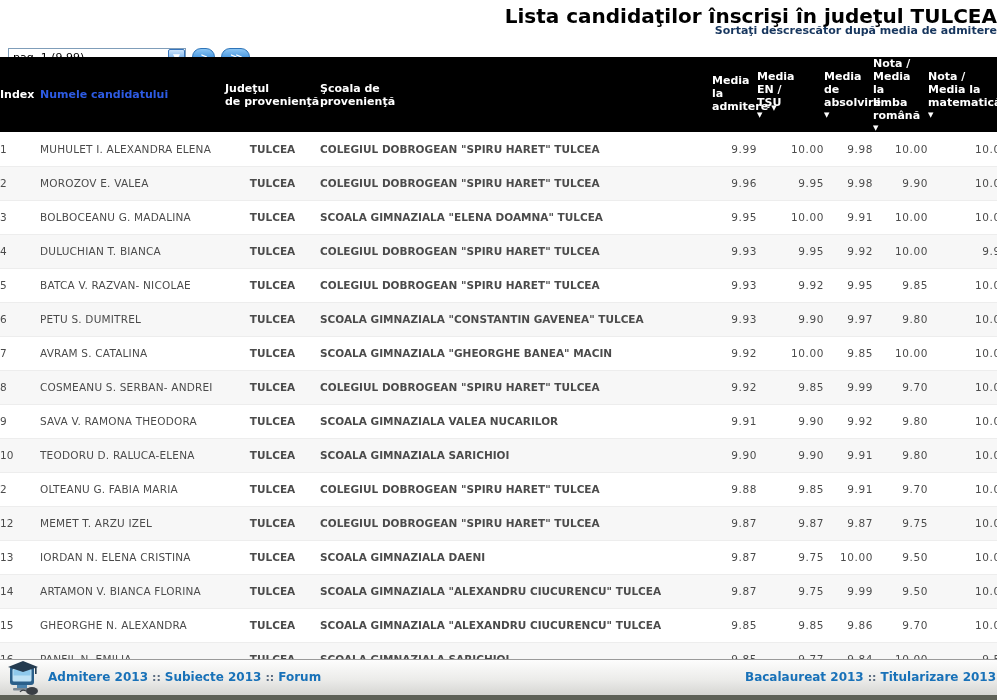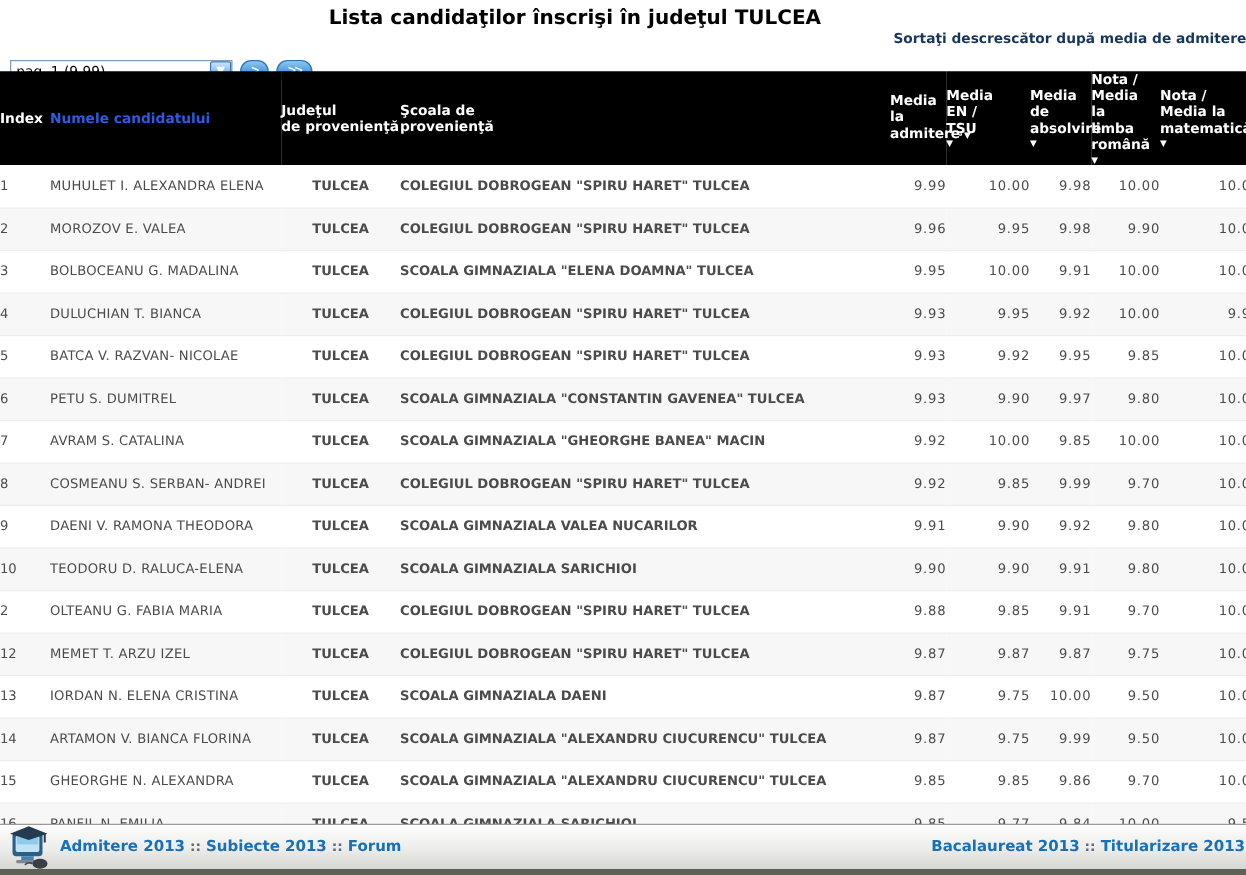--- a/index.html
+++ b/index.html
@@ -5,21 +5,21 @@
   * { margin:0; padding:0; box-sizing:border-box; }
   html,body { background:#fff; }
   #page {
     position:relative; width:997px; height:700px; overflow:hidden;
     background:#fff; font-family:"DejaVu Sans", sans-serif;
   }
 
   
   .title {
     position:absolute; top:4px; left:263px; width:734px;
-    text-align:left; font-size:16px; font-weight:bold; color:#000;
+    text-align:right; font-size:20px; font-weight:bold; color:#000;
   }
   .subtitle {
     position:absolute; top:24px; left:263px; width:734px;
     text-align:right; font-size:11px; font-weight:bold; color:#17365e;
   }
   .pager { position:absolute; top:48px; left:8px; height:18px; display:flex; align-items:center; }
   .xp-select {
     width:178px; height:18px; border:1px solid #7f9db9; background:#fff;
     display:flex; align-items:center; font-size:11px; color:#000; cursor:default;
   }
@@ -223,21 +223,21 @@
       <td class="c-county">TULCEA</td>
       <td class="c-school">COLEGIUL DOBROGEAN "SPIRU HARET" TULCEA</td>
       <td class="num n1">9.92</td>
       <td class="num n2">9.85</td>
       <td class="num n3">9.99</td>
       <td class="num n4">9.70</td>
       <td class="num n5">10.00</td>
     </tr>
         <tr>
       <td class="c-index">9</td>
-      <td class="c-name">DAENI V. RAMONA THEODORA</td>
+      <td class="c-name">SAVA V. RAMONA THEODORA</td>
       <td class="c-county">TULCEA</td>
       <td class="c-school">SCOALA GIMNAZIALA VALEA NUCARILOR</td>
       <td class="num n1">9.91</td>
       <td class="num n2">9.90</td>
       <td class="num n3">9.92</td>
       <td class="num n4">9.80</td>
       <td class="num n5">10.00</td>
     </tr>
         <tr class="alt">
       <td class="c-index">10</td>

